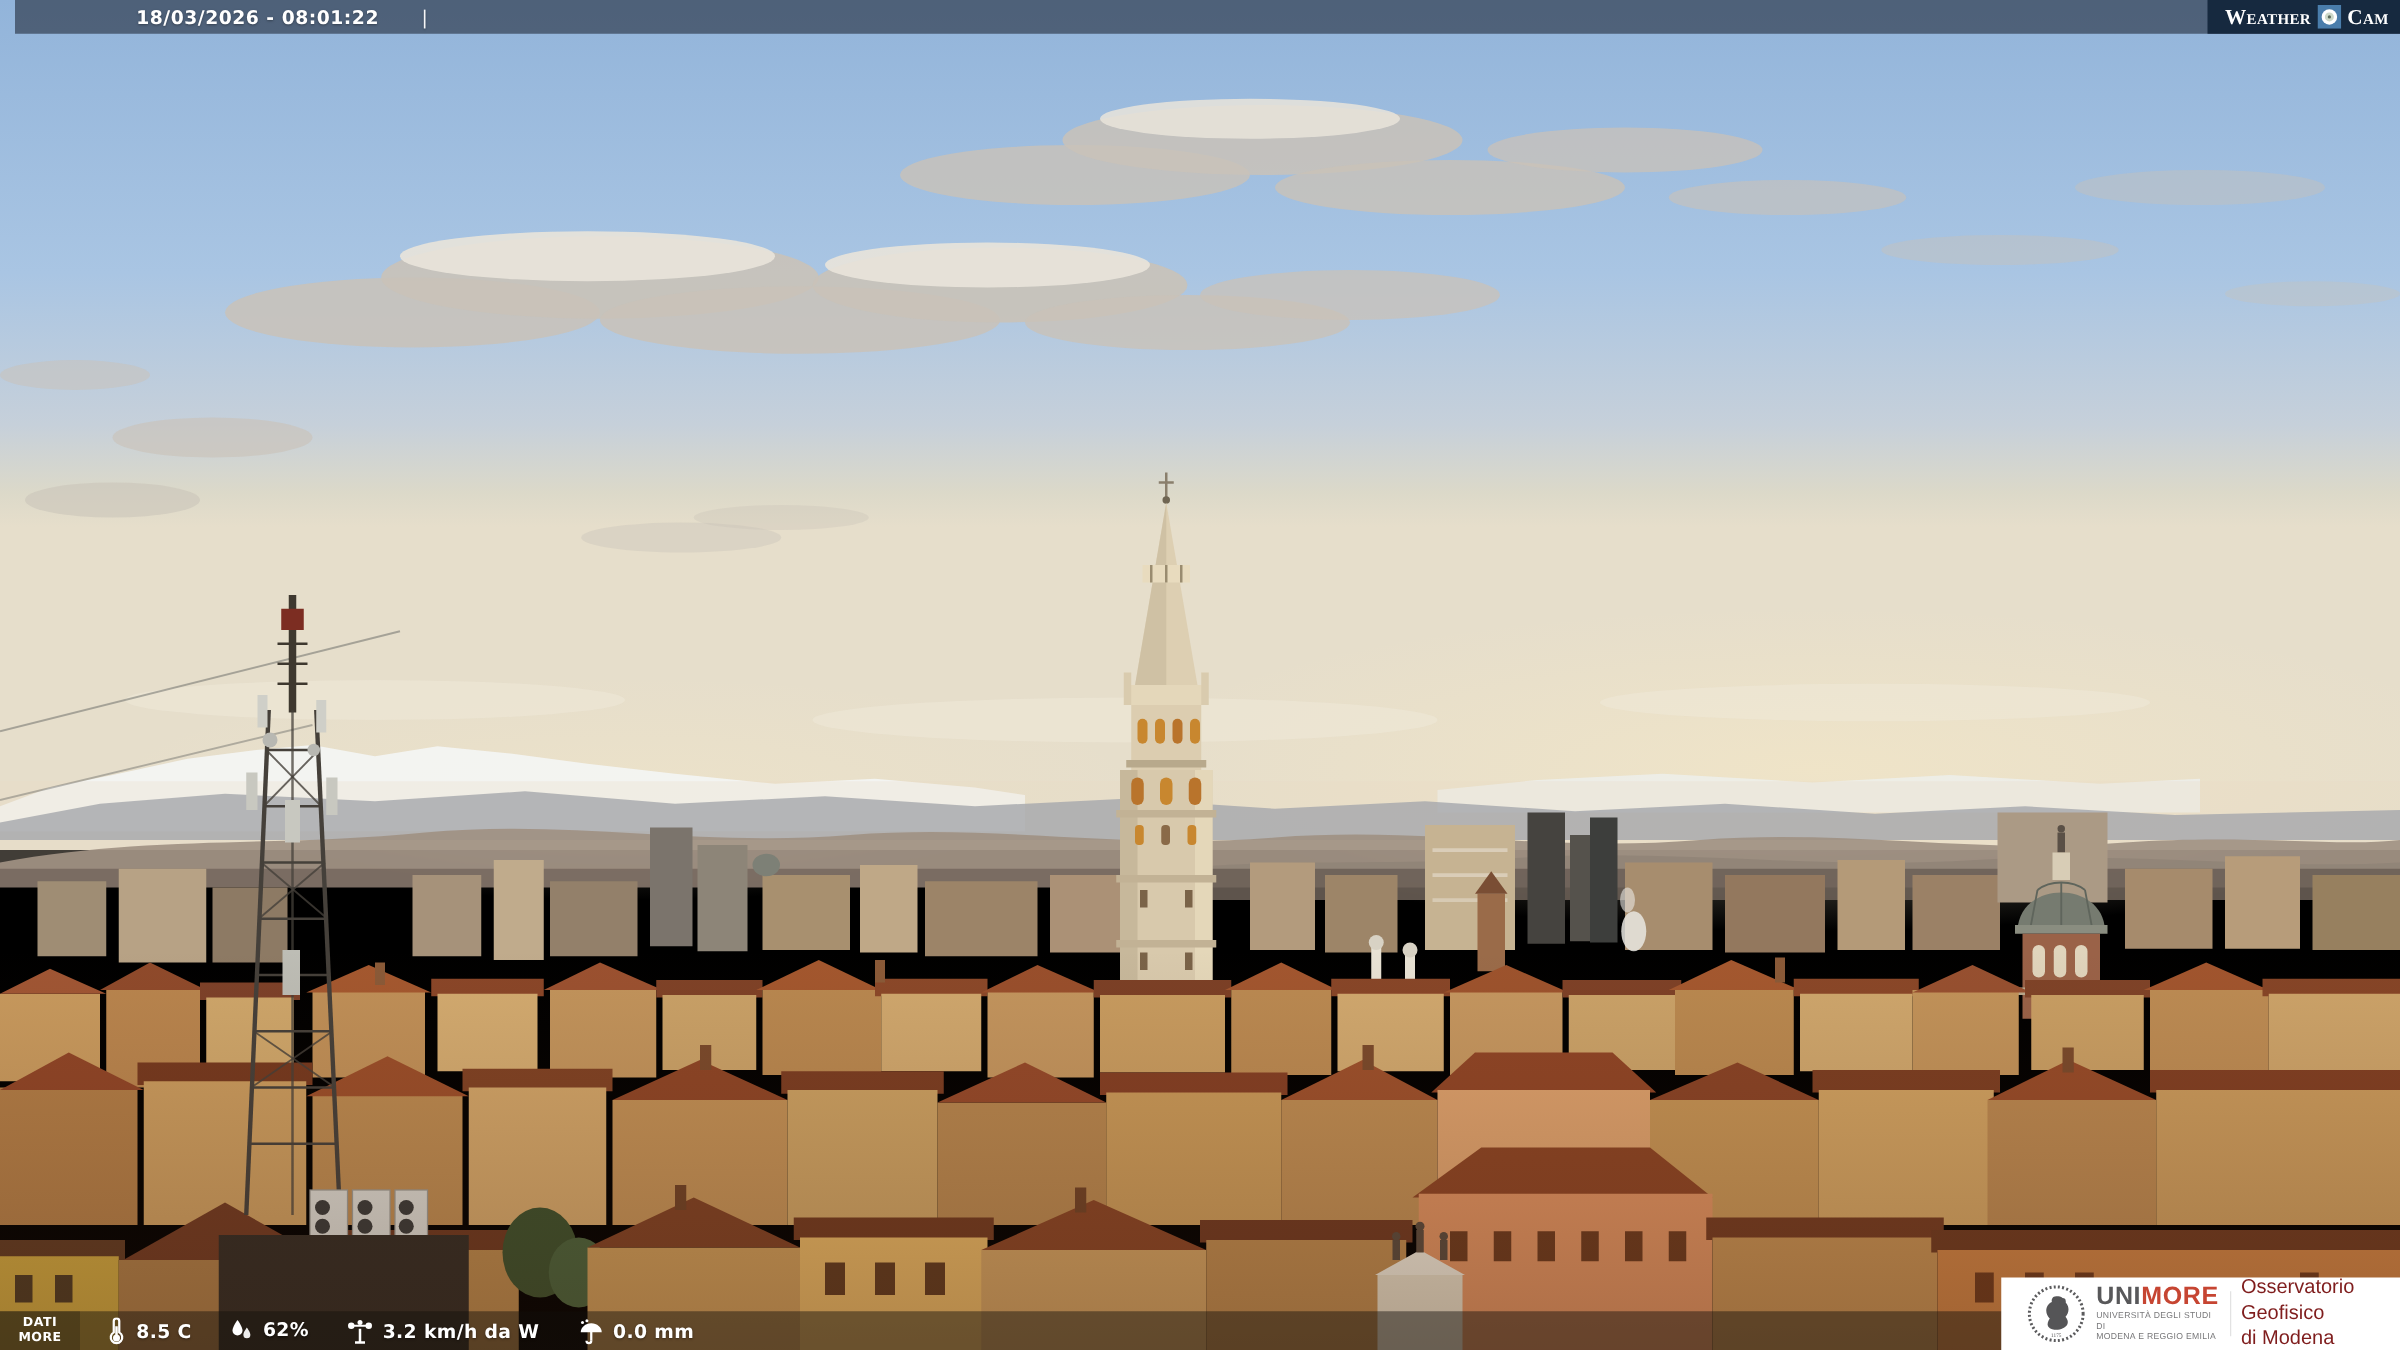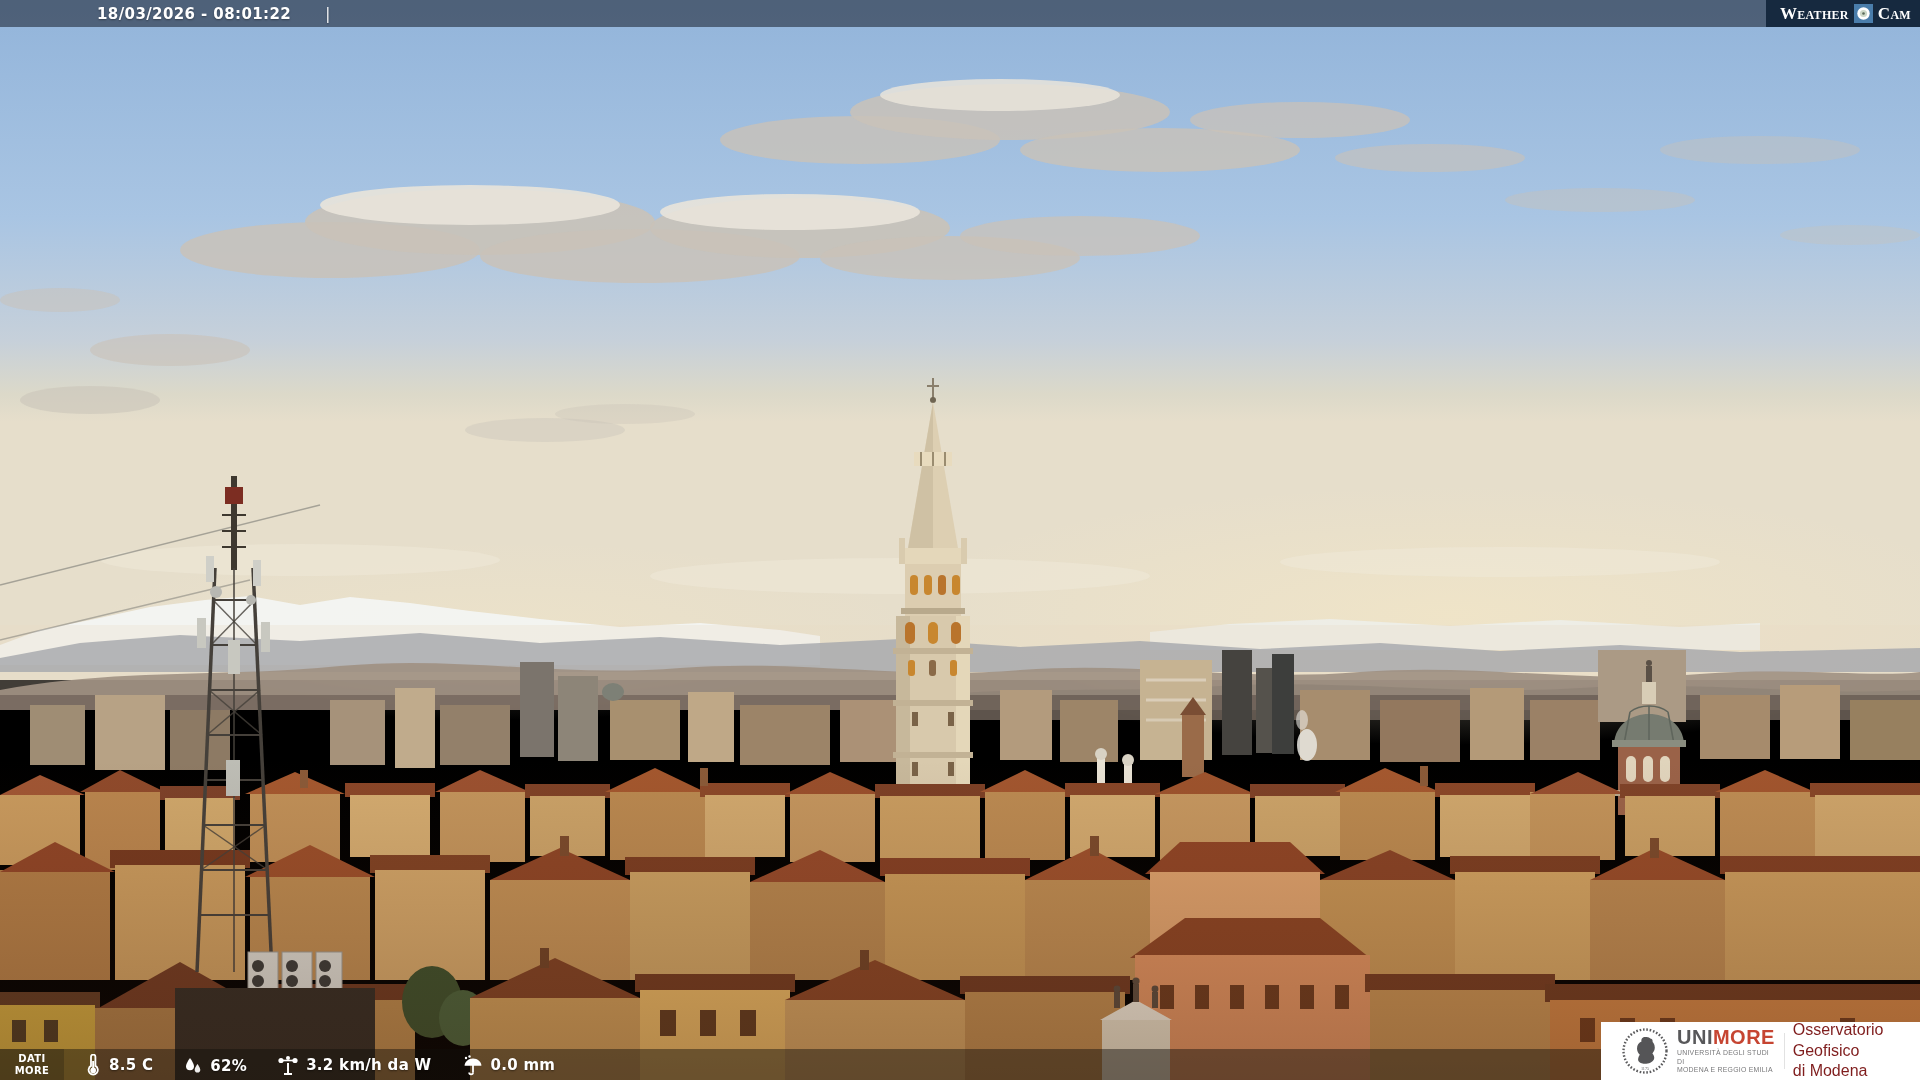--- a/index.html
+++ b/index.html
@@ -1,38 +1,38 @@
 <!DOCTYPE html>
 <html><head>
 <meta charset="utf-8">
 <style>
   html,body{margin:0;padding:0;background:#000;}
   .frame{position:relative;width:1920px;height:1080px;overflow:hidden;font-family:"DejaVu Sans",sans-serif;}
   .scene{position:absolute;inset:0;display:block;}
 
   
-  .topbar{position:absolute;top:0;left:0;right:0;height:27px;background:rgba(16,22,32,.52);
+  .topbar{position:absolute;top:0;left:12px;right:0;height:27px;background:rgba(16,22,32,.52);
     display:flex;align-items:center;color:#fff;font-weight:700;font-size:15px;letter-spacing:.4px;
     text-shadow:0 1px 2px rgba(0,0,0,.35);z-index:5;}
   .topbar .datetime{margin-left:97px;white-space:nowrap;}
   .topbar .sep{margin:0 40px 0 34px;font-weight:400;opacity:.95;}
   .topbar .cam-title{white-space:nowrap;}
 
   .weathercam{position:absolute;top:0;right:0;height:27px;background:#16293f;display:flex;
     align-items:center;padding:0 9px 0 14px;gap:4px;z-index:6;}
   .wc-word{color:#fff;font-weight:700;font-size:17px;font-variant:small-caps;letter-spacing:.3px;line-height:1;font-family:Liberation Serif, serif;}
   .wc-lens{display:flex;align-items:center;margin:0 1px;}
 
   
   .bottombar{position:absolute;left:0;right:0;bottom:0;height:31px;background:rgba(18,16,12,.45);
     display:flex;align-items:center;color:#fff;z-index:5;}
   .dati{width:64px;height:100%;display:flex;flex-direction:column;justify-content:center;
     text-align:center;font-weight:700;font-size:10px;line-height:1.18;background:rgba(10,10,10,.22);
     letter-spacing:.4px;}
-  .readings{display:flex;align-items:flex-end;margin-left:20px;gap:30px;}
+  .readings{display:flex;align-items:flex-start;margin-left:20px;gap:30px;}
   .reading{display:flex;align-items:center;gap:7px;font-weight:700;font-size:15px;letter-spacing:.3px;
     text-shadow:0 1px 2px rgba(0,0,0,.45);white-space:nowrap;}
   .reading .ricon{display:flex;align-items:center;}
 
   
   .logo-panel{position:absolute;right:0;bottom:0;width:319px;height:58px;background:#ffffff;
     display:flex;align-items:center;box-sizing:border-box;padding-left:19px;z-index:7;}
   .seal{flex:0 0 auto;display:flex;align-items:center;}
   .unimore-block{display:flex;flex-direction:column;margin-left:7px;}
   .unimore-word{font-family:"Liberation Sans",sans-serif;font-weight:700;font-size:20px;

